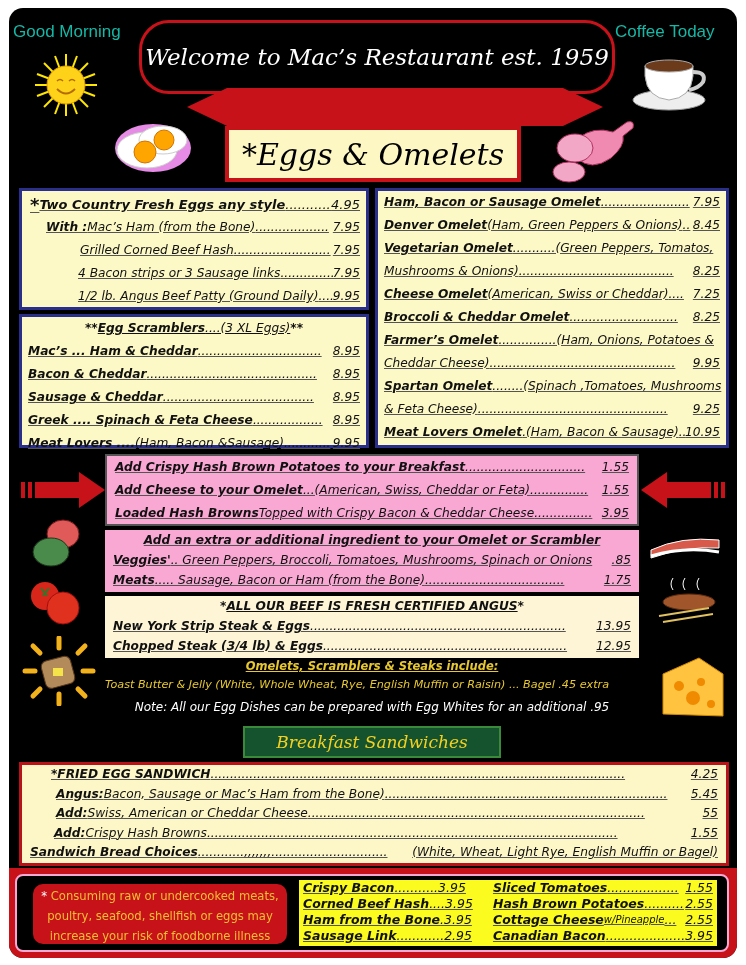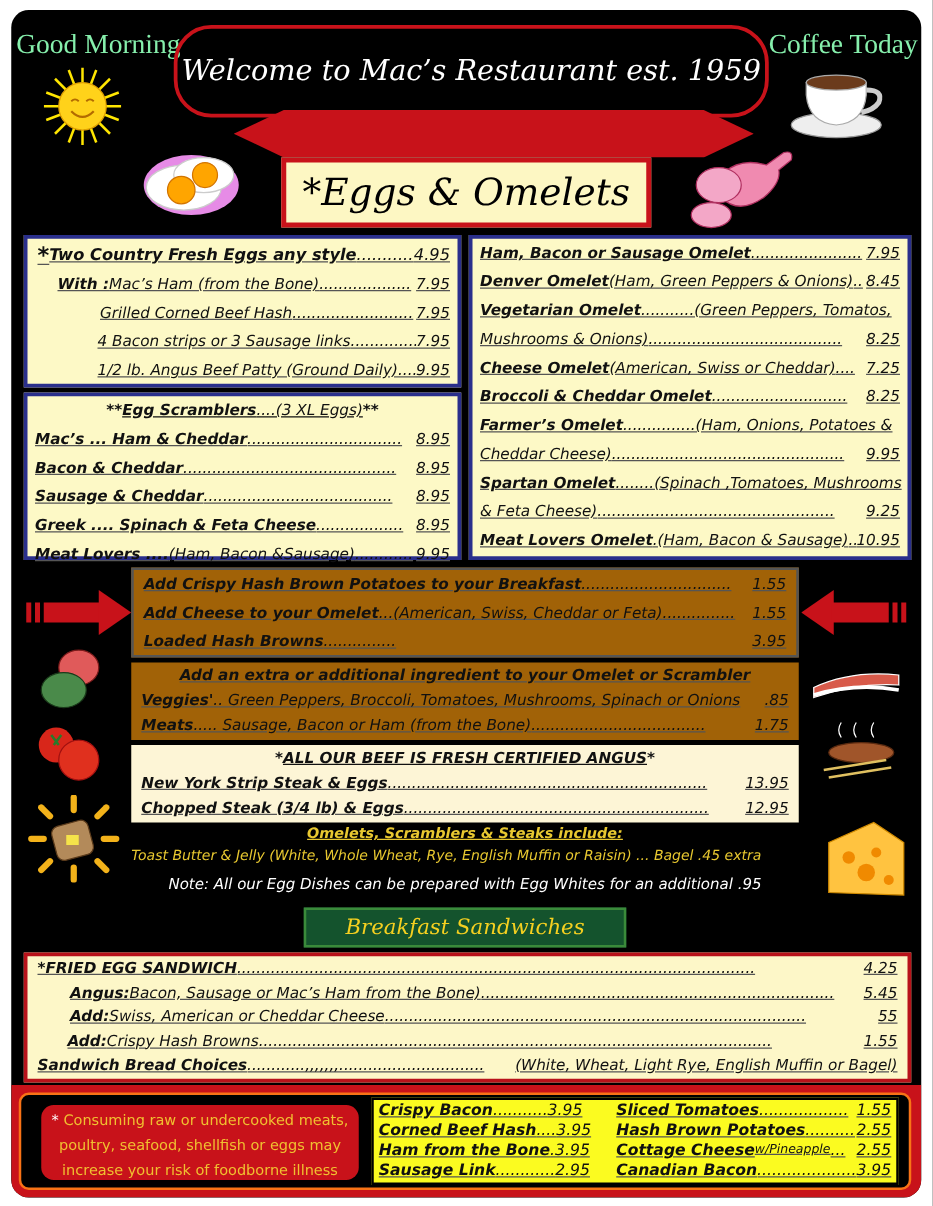--- a/index.html
+++ b/index.html
@@ -1,29 +1,29 @@
 <!DOCTYPE html>
 <html><head>
 <meta charset="utf-8">
 <style>
   html,body{margin:0;padding:0;background:#fff;}
   body{width:746px;height:965px;position:relative;overflow:hidden;font-family:"DejaVu Sans",sans-serif;}
   .page{position:absolute;left:9px;top:8px;width:728px;height:950px;background:#000;border-radius:14px;overflow:hidden;}
   .abs{position:absolute;}
-  .greet{color:#86efac;font-size:22px;font-family:Liberation Serif, serif;}
+  .greet{color:#14b8a6;font-size:17px;font-family:Liberation Sans, sans-serif;}
   .title-pill{left:130px;top:12px;width:476px;height:74px;border:3px solid #c8121a;border-radius:30px;box-sizing:border-box;display:flex;align-items:center;justify-content:center;color:#fff;font-family:"DejaVu Serif",serif;font-style:italic;font-size:23px;}
   .banner-red{left:178px;top:80px;width:416px;height:38px;}
   .serve{left:205px;top:82px;width:270px;height:34px;border:2px solid #c8a020;border-radius:10px;background:#000;box-sizing:border-box;color:#e8e83a;font-style:italic;font-size:15px;display:flex;align-items:center;justify-content:center;}
   .eggs-title{left:216px;top:118px;width:296px;height:56px;background:#fdf7c3;border:4px solid #c8121a;box-sizing:border-box;display:flex;align-items:center;justify-content:center;font-family:"DejaVu Serif",serif;font-style:italic;font-size:30px;color:#000;}
   .box{background:#fdf9c6;border:3px solid #2a2f8c;box-sizing:border-box;}
   .row{font-size:12.2px;line-height:23px;text-decoration:underline;text-decoration-color:#555;white-space:nowrap;font-style:italic;color:#111;display:flex;}
   .row .fill{flex:1;overflow:hidden;}
   .b{font-weight:bold;}
   .plain{font-style:normal;}
-  .yellow{background:#a16207;}
+  .yellow{background:#f9a8d4;}
   .cream{background:#fdf5d6;}
   .side-img{position:absolute;}
   .cta-red{background:#c8121a;border-radius:10px;color:#f0c030;font-size:11.6px;text-align:center;line-height:20px;}
 </style>
 </head>
 <body>
 
 <div class="page">
 
   <div class="abs greet" style="left:4px;top:14px;">Good Morning</div>
@@ -247,20 +247,21 @@
         <span>1.55</span>
       </div>
     <div class="row">
         <span class="b">Add Cheese to your Omelet</span>
         <span> ...(American, Swiss, Cheddar or Feta)</span>
         <span class="fill">...............</span>
         <span>1.55</span>
       </div>
     <div class="row">
         <span class="b">Loaded Hash Browns</span>
+        <span> Topped with Crispy Bacon &amp; Cheddar Cheese</span>
         <span class="fill">...............</span>
         <span>3.95</span>
       </div>
   </div>
 
   <div class="abs yellow" style="left:96px;top:522px;width:534px;height:62px;padding:0 8px;box-sizing:border-box;">
     <div class="row b" style="justify-content:center;line-height:20px;">Add an extra or additional ingredient to your Omelet or Scrambler</div>
     <div class="row" style="line-height:20px;">
         <span class="b">Veggies'</span>
         <span>.. Green Peppers, Broccoli, Tomatoes, Mushrooms, Spinach or Onions</span>
@@ -346,21 +347,21 @@
       </svg>
   </div>
 
   <div class="abs" style="left:96px;top:651px;width:534px;text-align:center;color:#e8c830;font-weight:bold;font-style:italic;text-decoration:underline;font-size:11.5px;">Omelets, Scramblers &amp; Steaks include:</div>
   <div class="abs" style="left:96px;top:670px;width:534px;text-align:left;color:#e8c830;font-style:italic;font-size:11.2px;white-space:nowrap;">Toast Butter &amp; Jelly  (White, Whole Wheat, Rye, English Muffin or Raisin) ... Bagel .45 extra</div>
   <div class="abs" style="left:96px;top:692px;width:534px;text-align:center;color:#fff;font-style:italic;font-size:12px;white-space:nowrap;">Note: All our Egg Dishes can be prepared with Egg Whites for an additional   .95</div>
 
   <div class="abs" style="left:234px;top:718px;width:258px;height:32px;background:#14532d;border:2px solid #3a8a3a;box-sizing:border-box;color:#f5d020;font-family:'DejaVu Serif',serif;font-style:italic;font-size:17px;display:flex;align-items:center;justify-content:center;">Breakfast  Sandwiches</div>
 
   <div class="abs" style="left:10px;top:754px;width:710px;height:104px;background:#fdf7c8;border:3px solid #b8121a;box-sizing:border-box;padding:0 8px;">
-    <div class="row" style="line-height:19.5px;">
+    <div class="row" style="line-height:19.5px;margin-left:21px;">
         <span class="b">*FRIED EGG SANDWICH</span>
         <span></span>
         <span class="fill"> ...........................................................................................................</span>
         <span>4.25</span>
       </div>
     <div class="row" style="line-height:19.5px;padding-left:26px;">
         <span class="b">Angus:</span>
         <span> Bacon, Sausage or Mac’s Ham from the Bone)</span>
         <span class="fill"> .........................................................................</span>
         <span>5.45</span>
@@ -379,21 +380,21 @@
       </div>
     <div class="row" style="line-height:19.5px;">
         <span class="b">Sandwich Bread Choices</span>
         <span></span>
         <span class="fill"> ............,,,,,,,..............................</span>
         <span>(White, Wheat, Light Rye, English Muffin or Bagel)</span>
       </div>
   </div>
 
   <div class="abs" style="left:0;top:860px;width:728px;height:90px;background:#c8121a;">
-    <div class="abs" style="left:6px;top:6px;width:714px;height:78px;background:#000;border:2px solid #f97316;border-radius:8px;box-sizing:border-box;">
+    <div class="abs" style="left:6px;top:6px;width:714px;height:78px;background:#000;border:2px solid #f9a8d4;border-radius:8px;box-sizing:border-box;">
       <div class="abs cta-red" style="left:16px;top:8px;width:254px;height:60px;padding-top:2px;box-sizing:border-box;">
         <span style="color:#fff">*</span>
         <span>Consuming raw or undercooked meats, poultry, seafood, shellfish or eggs may increase your risk of foodborne illness</span>
       </div>
       <div class="abs" style="left:280px;top:2px;width:422px;height:70px;background:#fbfb20;border:2px solid #000;box-sizing:border-box;display:flex;padding:0 4px;">
         <div style="width:190px;">
           <div class="row" style="line-height:16px;font-size:12.5px;">
               <span class="b">Crispy Bacon</span>
               <span>........... </span>
               <span>3.95</span>

